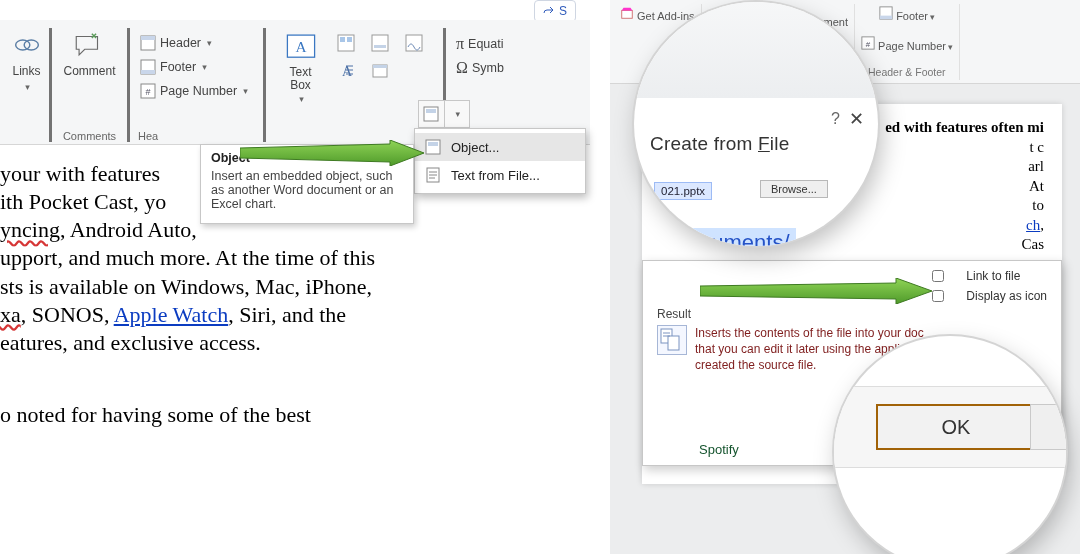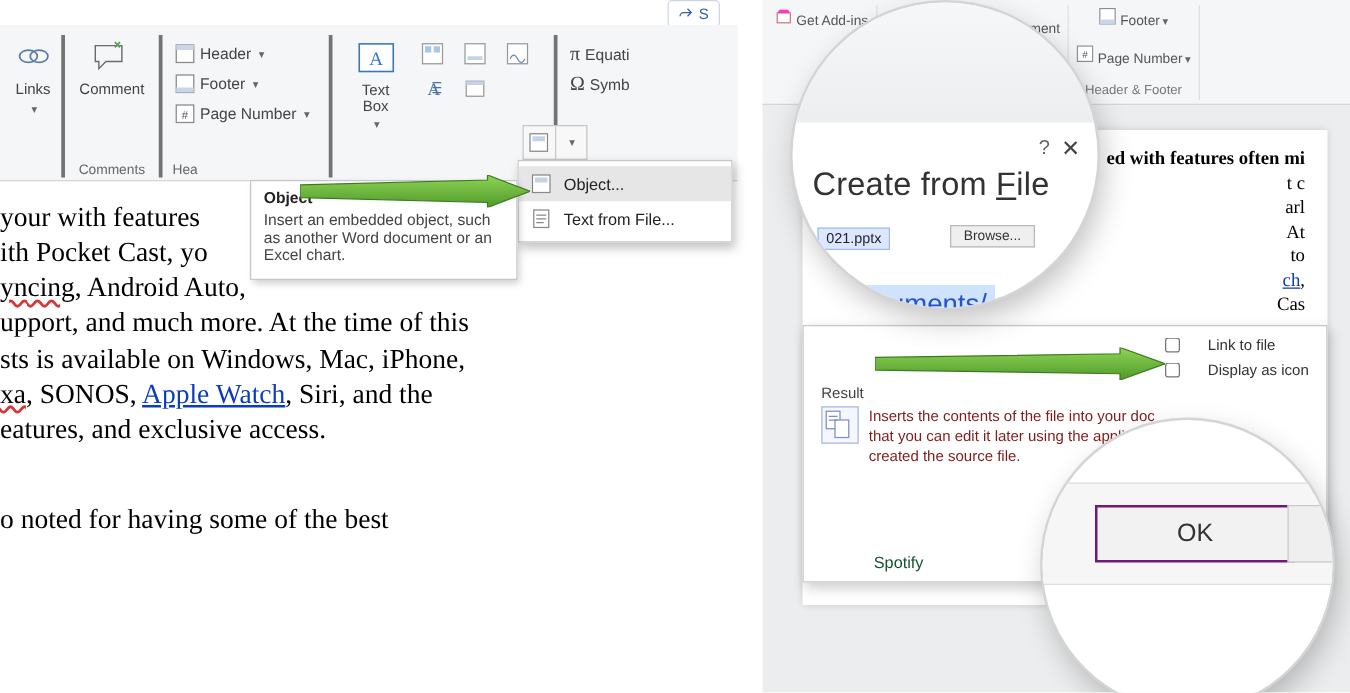--- a/index.html
+++ b/index.html
@@ -122,21 +122,21 @@
   .magnifier1 {
     position: absolute; left: 634px; top: 2px; width: 244px; height: 244px;
     border-radius: 50%; background:#fff;
     box-shadow: 0 0 0 2px #d4d4d4, 4px 10px 24px rgba(0,0,0,.25);
     overflow: hidden;
   }
   .mag1-inner {
     position: absolute; left: 16px; top: 130px; right: 16px;
     font-size: 20px; color: #333;
   }
-  .mag1-tab { font-size: 26px; color:#333; letter-spacing:.2px; }
+  .mag1-tab { font-size: 19px; color:#333; letter-spacing:.2px; }
   .mag1-tab u { text-decoration: underline; }
   .mag1-field {
     position:absolute; left: 20px; top: 180px;
     font-size: 11.5px; padding: 2px 6px;
     background:#dce8ff; border:1px solid #9dbbf5; color:#223;
   }
   .mag1-browse {
     position:absolute; left: 126px; top: 178px;
     font-size: 11px; padding: 2px 10px;
     background:#efefef; border:1px solid #b8b8b8; color:#333;
@@ -177,21 +177,21 @@
     pointer-events:none;
   }
   .magnifier2 {
     position: absolute; left: 834px; top: 336px; width: 232px; height: 232px;
     border-radius: 50%; background:#fff;
     box-shadow: 0 0 0 2px #d4d4d4, 4px 10px 24px rgba(0,0,0,.25);
     overflow:hidden;
   }
   .mag2-ok {
     position:absolute; left: 42px; top: 68px; width: 160px; height: 46px;
-    border: 2px solid #701a75; background:#f2f2f2;
+    border: 2px solid #a16207; background:#f2f2f2;
     font-size: 20px; color:#333; display:flex; align-items:center; justify-content:center;
   }
   .mag2-cancel {
     position:absolute; left: 196px; top: 68px; width: 60px; height: 46px;
     background:#efefef; border:1px solid #c9c9c9;
   }
 </style>
 </head>
 <body>
 

